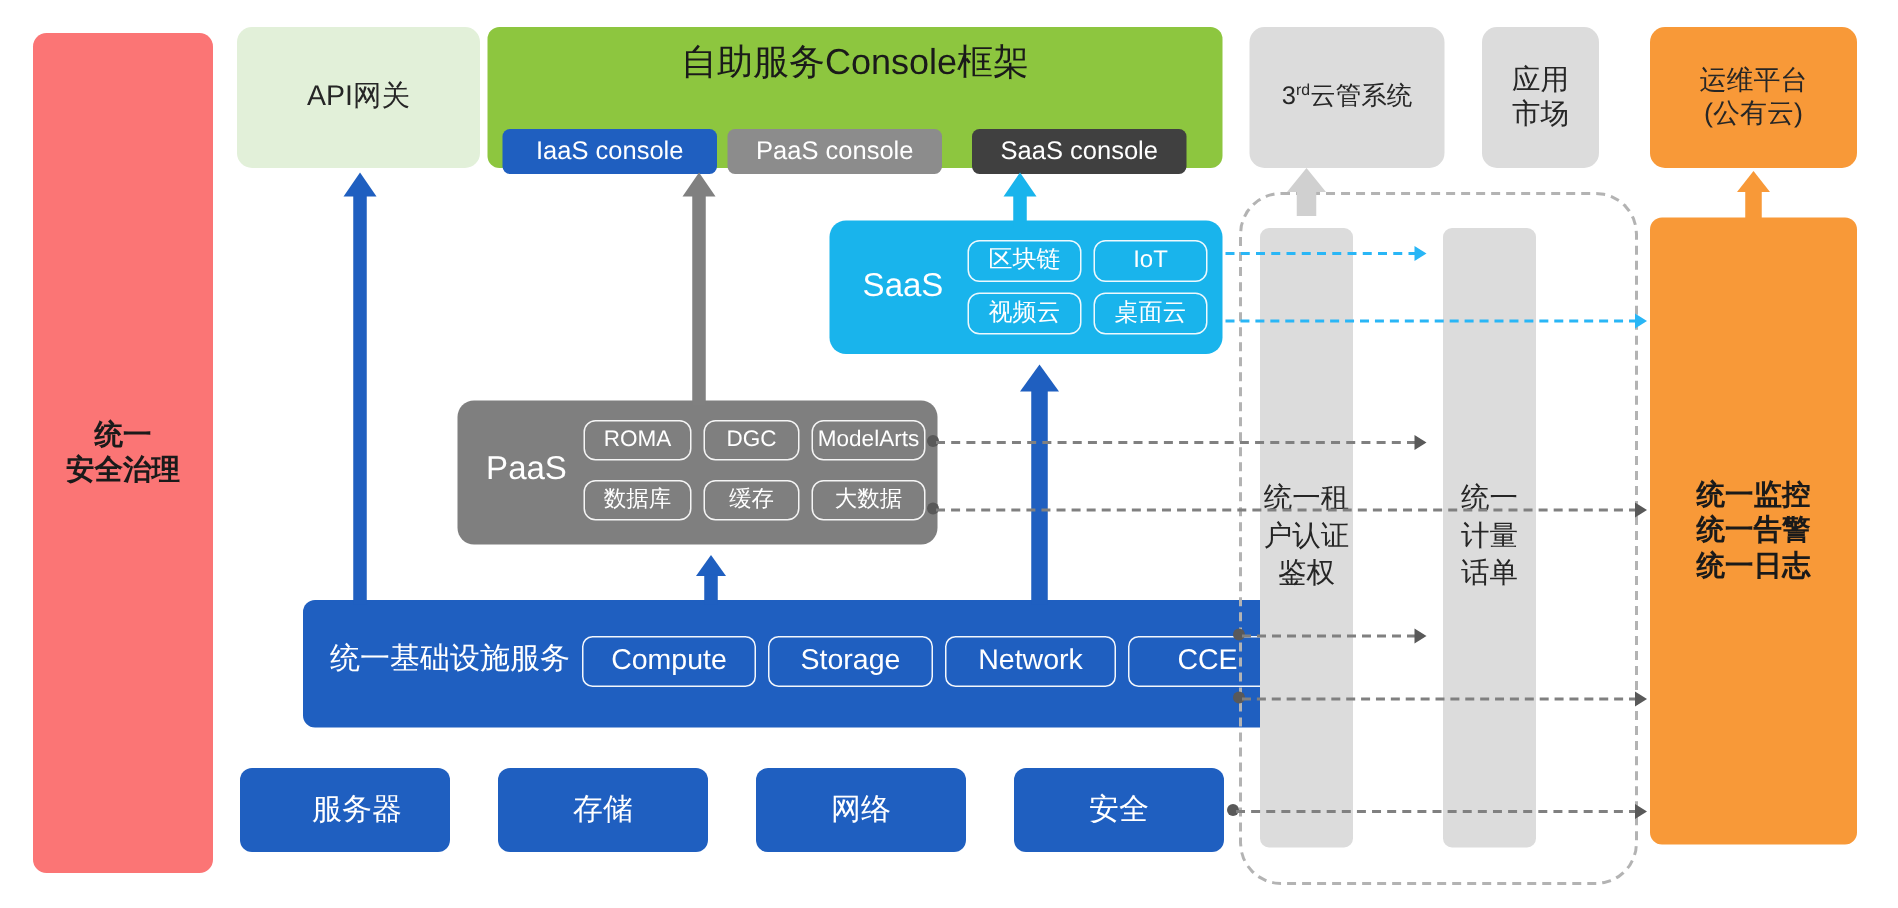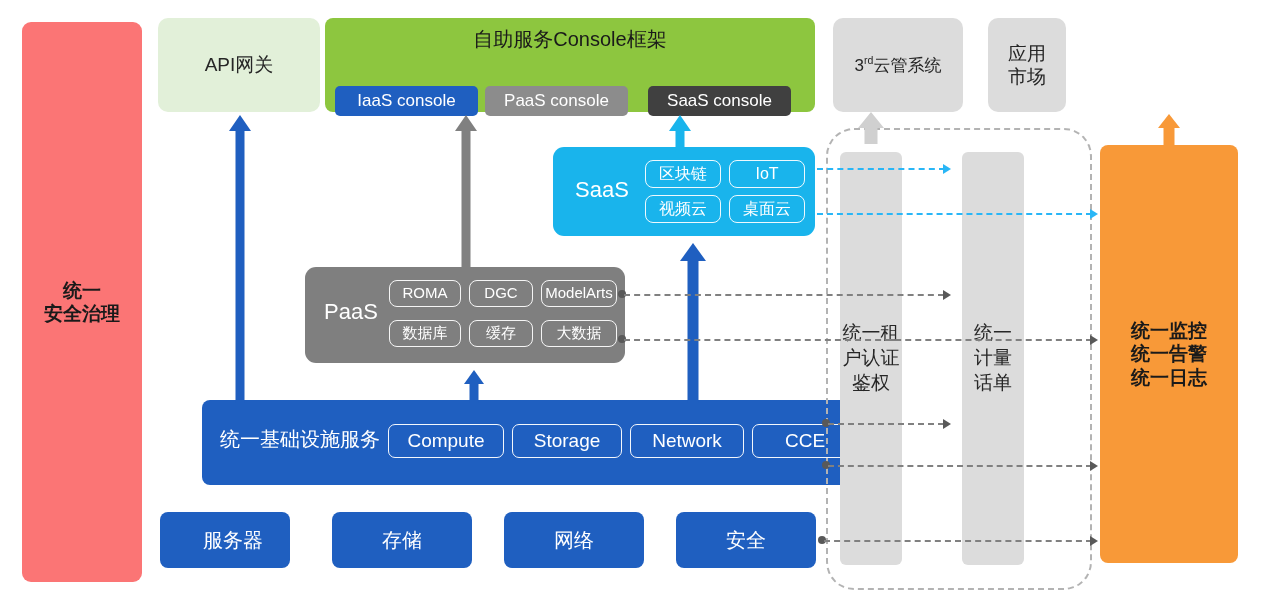--- a/index.html
+++ b/index.html
@@ -36,21 +36,21 @@
     background:#e2f0d9; color:#262626;
     font-size:19px; border-radius:10px;
   }
   .console-frame{
     left:325px; top:18px; width:490px; height:94px;
     background:#8dc63f; border-radius:8px;
     display:block;
   }
   .console-title{
     position:absolute; left:0; right:0; top:9px;
-    text-align:center; font-size:20px; color:#1a1a1a; font-weight:400;
+    text-align:center; font-size:24px; color:#1a1a1a; font-weight:400;
   }
   .cbtn{
     position:absolute; top:68px; height:30px;
     border-radius:5px; display:flex; align-items:center; justify-content:center;
     color:#ffffff; font-size:17px;
   }
   .cbtn.iaas{ left:10px;  width:143px; background:#1f5fc0; }
   .cbtn.paas{ left:160px; width:143px; background:#8c8c8c; }
   .cbtn.saas{ left:323px; width:143px; background:#404040; }
 
@@ -127,21 +127,21 @@
   .iaas-bar .i0{ left:186px; width:116px; }
   .iaas-bar .i1{ left:310px; width:110px; }
   .iaas-bar .i2{ left:428px; width:114px; }
   .iaas-bar .i3{ left:550px; width:106px; }
 
   
   .hw{
     top:512px; height:56px; background:#1f5fc0;
     color:#ffffff; font-size:20px; border-radius:8px;
   }
-  .hw0{ left:160px; width:130px;padding-left:16px; }
+  .hw0{ left:160px; width:140px;padding-left:16px; }
   .hw1{ left:332px; width:140px; }
   .hw2{ left:504px; width:140px; }
   .hw3{ left:676px; width:140px; }
 
   
   .dash-container{
     position:absolute; left:826px; top:128px; width:266px; height:462px;
     border:2.5px dashed #b3b3b3; border-radius:28px; box-sizing:border-box;
   }
   .gcol{
@@ -192,20 +192,22 @@
     <div class="cbtn saas">SaaS console</div>
   </div>
 
   <div class="box thirdparty">
     <span><span>3</span><sup>rd</sup><span>云管系统</span></span>
   </div>
 
   <div class="box appmarket">应用
 市场</div>
 
+  <div class="box ops-top">运维平台
+(公有云)</div>
   <div class="box ops-main">统一监控
 统一告警
 统一日志</div>
 
   <div class="box saas-block">
     <div class="saas-label">SaaS</div>
     <div class="chip c0">区块链</div>
     <div class="chip c1">IoT</div>
     <div class="chip c2">视频云</div>
     <div class="chip c3">桌面云</div>

